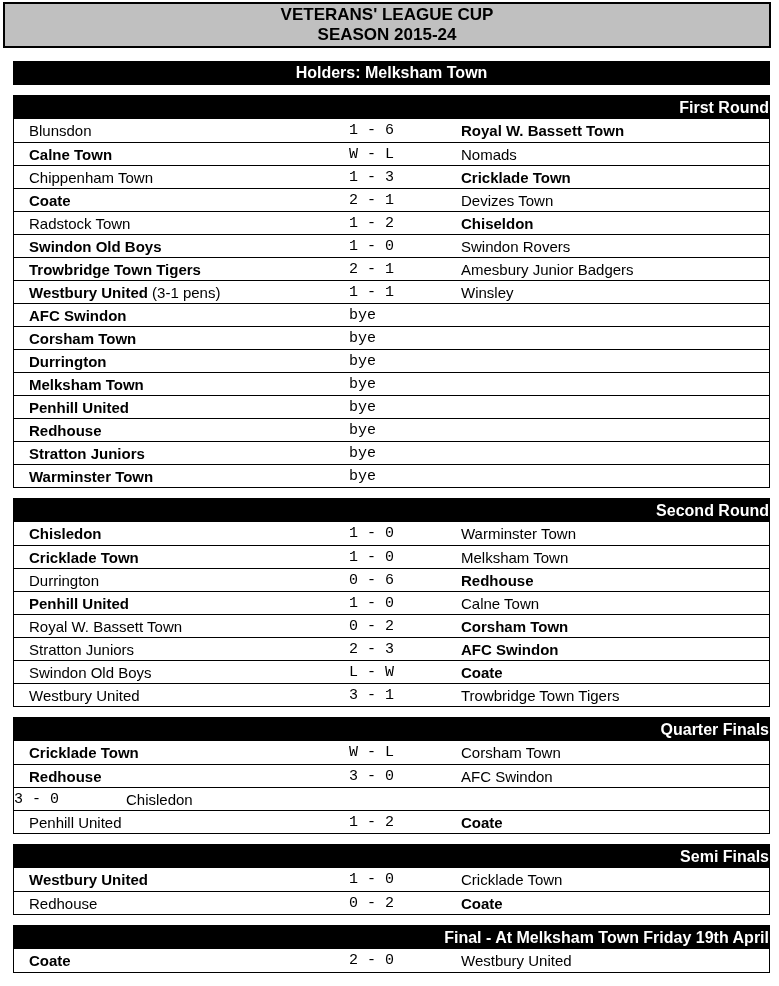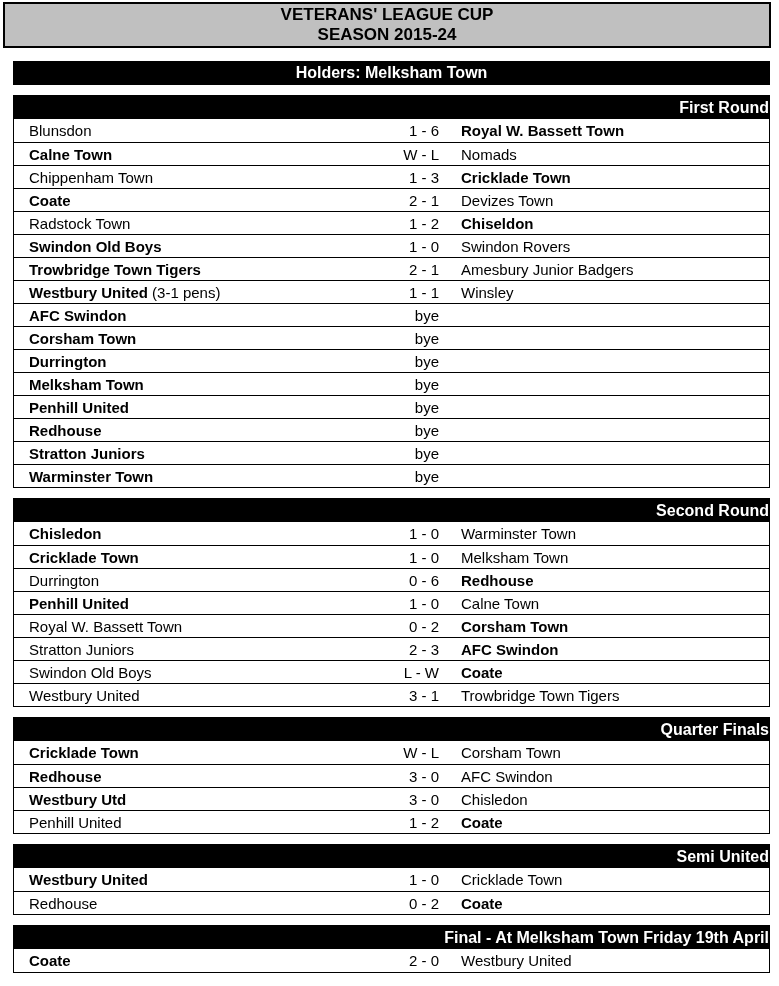--- a/index.html
+++ b/index.html
@@ -35,21 +35,21 @@
   .round-header{
     height:23px;line-height:23px;background:var(--bar-bg);color:var(--bar-text);
     font-weight:bold;font-size:16px;text-align:right;
   }
   .match-row{
     display:flex;height:23px;align-items:center;font-size:15px;line-height:23px;
   }
   .match-row + .match-row{border-top:1px solid var(--border);}
   .cell{white-space:nowrap;overflow:hidden;}
   .cell.home{width:335px;padding-left:15px;}
-  .cell.score{width:90px;text-align:right;}
+  .cell.score{width:90px;text-align:left;font-family:Liberation Mono, monospace;}
   .cell.away{flex:1;padding-left:22px;}
   .b{font-weight:bold;}
   .note{font-weight:normal;margin-top:6px;}
 </style>
 </head>
 <body>
 
 <div class="title-box">
   <div>VETERANS' LEAGUE CUP</div>
   <div>SEASON 2015-24</div>
@@ -221,35 +221,34 @@
     <div class="cell away"><span class="team">Corsham Town</span></div>
   </div>
 
   <div class="match-row">
     <div class="cell home"><span class="team b">Redhouse</span><span class="note"></span></div>
     <div class="cell score">3 - 0</div>
     <div class="cell away"><span class="team">AFC Swindon</span></div>
   </div>
 
   <div class="match-row">
-    <div class="cell home"><span class="team b">Westbury Utd</span><span class="note"></span></div>
     <div class="cell score">3 - 0</div>
     <div class="cell away"><span class="team">Chisledon</span></div>
   </div>
 
   <div class="match-row">
     <div class="cell home"><span class="team">Penhill United</span><span class="note"></span></div>
     <div class="cell score">1 - 2</div>
     <div class="cell away"><span class="team b">Coate</span></div>
   </div>
 </div>
   </div>
 
   <div class="round">
-    <div class="round-header">Semi United</div>
+    <div class="round-header">Semi Finals</div>
     <div class="round-rows">
   <div class="match-row">
     <div class="cell home"><span class="team b">Westbury United</span><span class="note"></span></div>
     <div class="cell score">1 - 0</div>
     <div class="cell away"><span class="team">Cricklade Town</span></div>
   </div>
 
   <div class="match-row">
     <div class="cell home"><span class="team">Redhouse</span><span class="note"></span></div>
     <div class="cell score">0 - 2</div>

